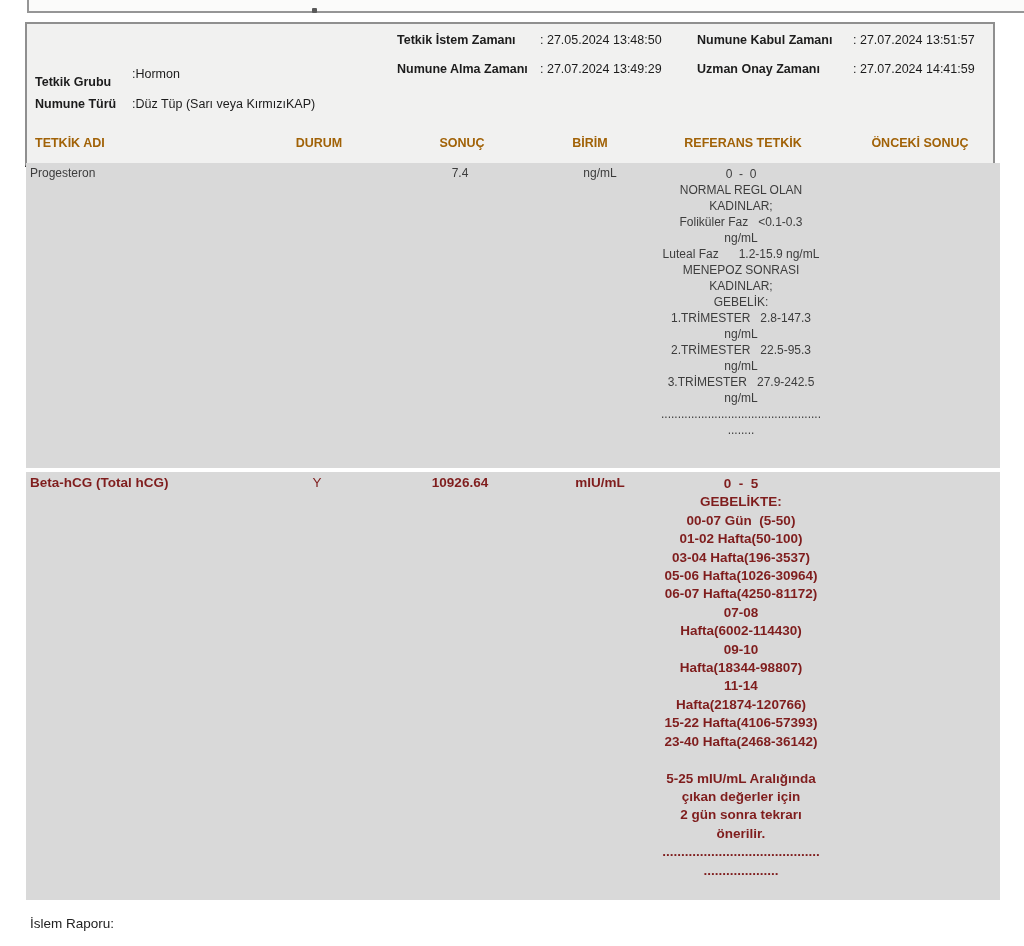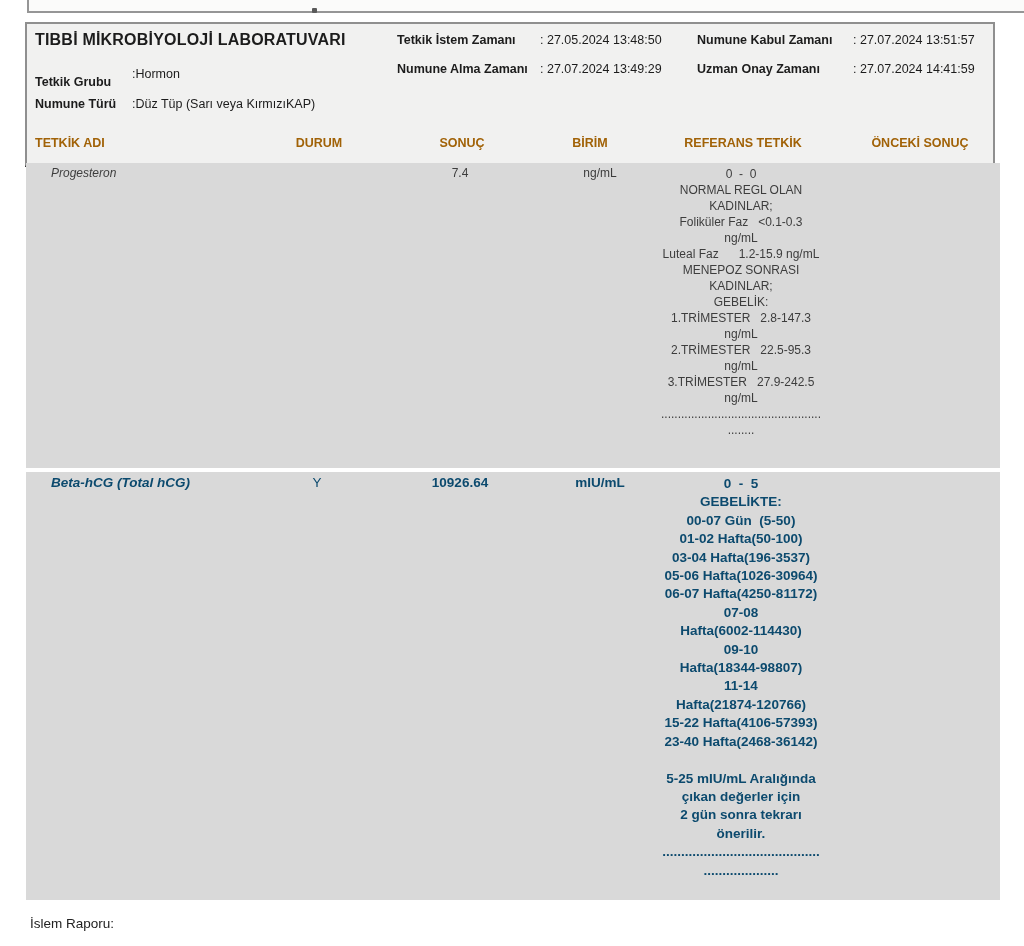--- a/index.html
+++ b/index.html
@@ -50,24 +50,24 @@
   .th-birim  { left: 508px; width: 110px; text-align: center; }
   .th-ref    { left: 591px; width: 250px; text-align: center; }
   .th-onceki { left: 818px; width: 150px; text-align: center; }
 
   
   .row {
     left: 26px; width: 974px;
     background: #d9d9d9;
   }
   .row1 { top: 163px; height: 305px; color: #3d3d3d; font-size: 12px; }
-  .row2 { top: 472px; height: 428px; color: #0c4a6e; font-size: 13.5px; }
+  .row2 { top: 472px; height: 428px; color: #7f1d1d; font-size: 13.5px; }
 
   .c { top: 3px; }
-  .c-name   { left: 25px; font-style: italic; }
+  .c-name   { left: 4px; }
   .c-durum  { left: 226px; width: 130px; text-align: center; }
   .c-sonuc  { left: 374px; width: 120px; text-align: center; }
   .c-birim  { left: 519px; width: 110px; text-align: center; }
   .c-ref    { left: 590px; width: 250px; text-align: center; white-space: pre; }
   .row1 .c-ref { line-height: 16px; }
   .row2 .c-ref { line-height: 18.4px; }
   .row2 .c-name, .row2 .c-sonuc, .row2 .c-birim, .row2 .c-ref { font-weight: bold; }
   .row2 .c-durum { font-weight: normal; }
 
   .footer-text {
@@ -79,21 +79,20 @@
 <body>
 
 <div class="stage">
 
   <div class="abs top-box">
     <span class="abs frag"></span>
   </div>
 
   <div class="abs main-box">
 
-    <div class="abs lab-title b">TIBBİ MİKROBİYOLOJİ LABORATUVARI</div>
 
     <span class="abs fld-label b" style="left:8px; top:51px;">Tetkik Grubu</span>
     <span class="abs fld-value" style="left:105px; top:43px;">:Hormon</span>
 
     <span class="abs fld-label b" style="left:8px; top:73px;">Numune Türü</span>
     <span class="abs fld-value" style="left:105px; top:73px;">:Düz Tüp (Sarı veya KırmızıKAP)</span>
 
     <span class="abs ts-label b" style="left:370px; top:9px;">Tetkik İstem Zamanı</span>
     <span class="abs ts-value" style="left:513px; top:9px;">: 27.05.2024 13:48:50</span>
     <span class="abs ts-label b" style="left:670px; top:9px;">Numune Kabul Zamanı</span>

